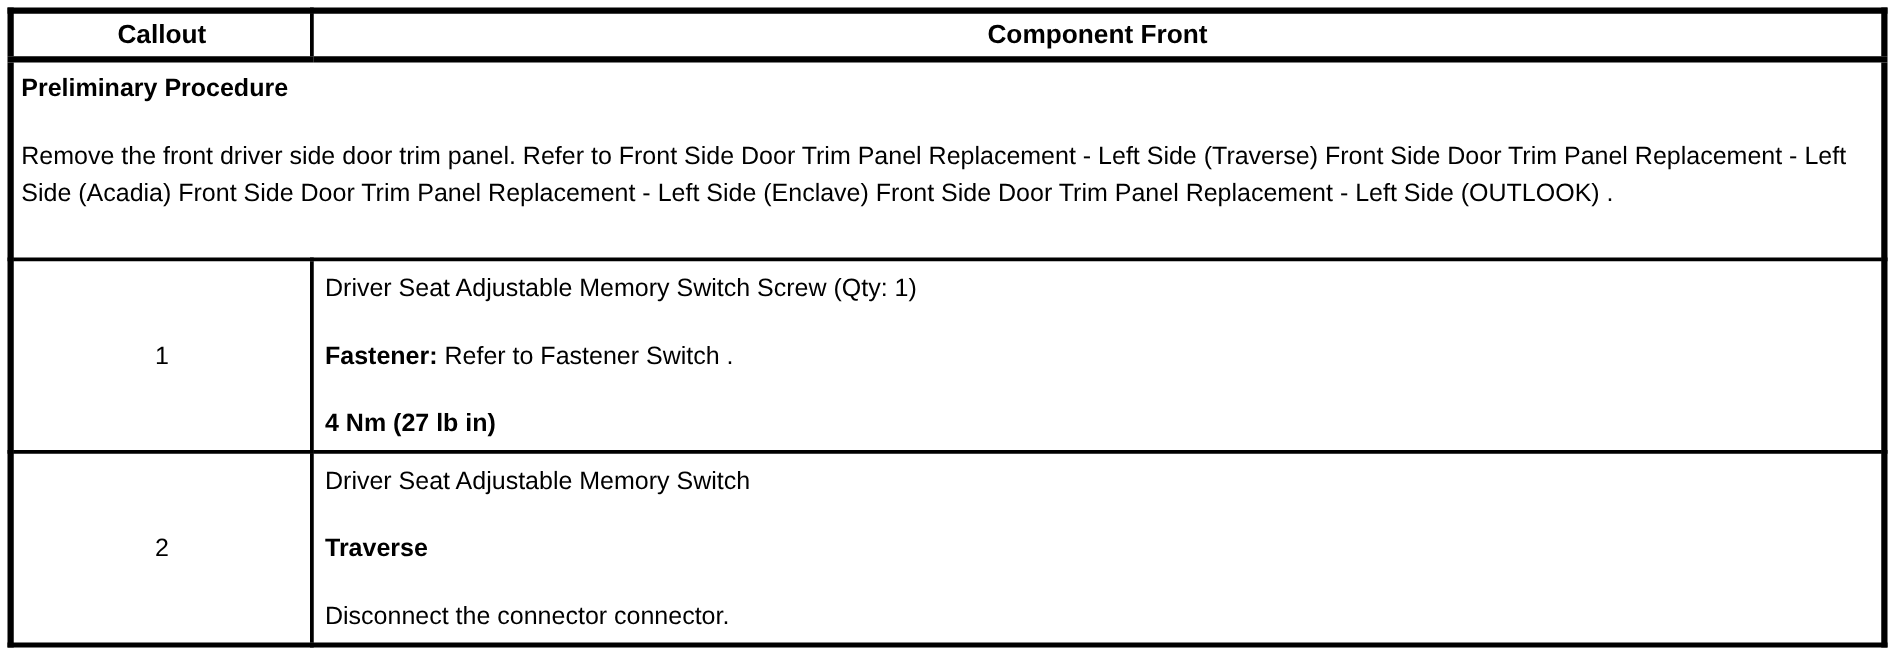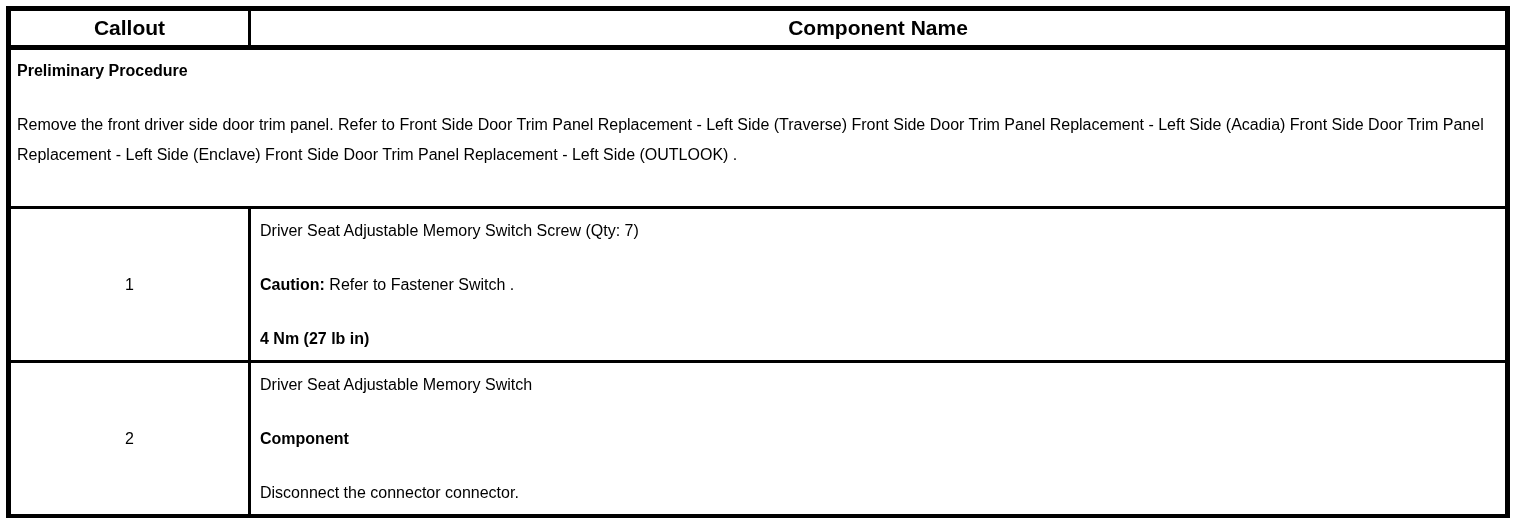--- a/index.html
+++ b/index.html
@@ -24,21 +24,21 @@
   table.callout-table {
     border-collapse: collapse;
     table-layout: fixed;
     width: 1504px;
     height: 507px;
     border: 5px solid #000000;
   }
   col.col-callout { width: 241px; }
   th, td {
     border: 3px solid #000000;
-    font-size: 16px;
+    font-size: 20px;
     line-height: 30px;
     vertical-align: top;
     box-sizing: border-box;
   }
   thead th {
     border-bottom: 5px solid #000000;
     height: 39px;
     padding: 0;
     text-align: center;
     vertical-align: middle;
@@ -68,41 +68,41 @@
 
 <div class="page">
   <table class="callout-table">
     <colgroup>
       <col class="col-callout">
       <col class="col-component">
     </colgroup>
     <thead>
       <tr>
         <th>Callout</th>
-        <th>Component Name</th>
+        <th>Component Front</th>
       </tr>
     </thead>
     <tbody>
       <tr class="row-prelim">
         <td class="prelim-cell" colspan="2">
           <p class="bold">Preliminary Procedure</p>
           <p>Remove the front driver side door trim panel. Refer to Front Side Door Trim Panel Replacement - Left Side (Traverse) Front Side Door Trim Panel Replacement - Left Side (Acadia) Front Side Door Trim Panel Replacement - Left Side (Enclave) Front Side Door Trim Panel Replacement - Left Side (OUTLOOK) .</p>
         </td>
       </tr>
       <tr class="row-item-1">
         <td class="callout-cell">1</td>
         <td class="content-cell">
-          <p>Driver Seat Adjustable Memory Switch Screw (Qty: 7)</p>
-          <p><span class="bold">Caution:</span><span> Refer to Fastener Switch .</span></p>
+          <p>Driver Seat Adjustable Memory Switch Screw (Qty: 1)</p>
+          <p><span class="bold">Fastener:</span><span> Refer to Fastener Switch .</span></p>
           <p class="bold">4 Nm (27 lb in)</p>
         </td>
       </tr>
       <tr class="row-item-2">
         <td class="callout-cell">2</td>
         <td class="content-cell">
           <p>Driver Seat Adjustable Memory Switch</p>
-          <p class="bold">Component</p>
+          <p class="bold">Traverse</p>
           <p>Disconnect the connector connector.</p>
         </td>
       </tr>
     </tbody>
   </table>
 </div>
 
 </body></html>

